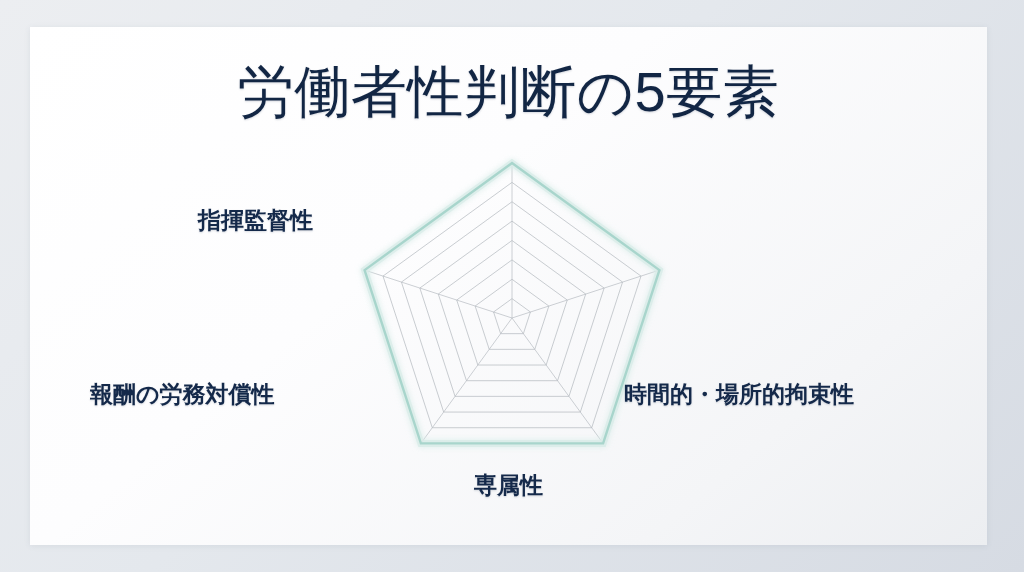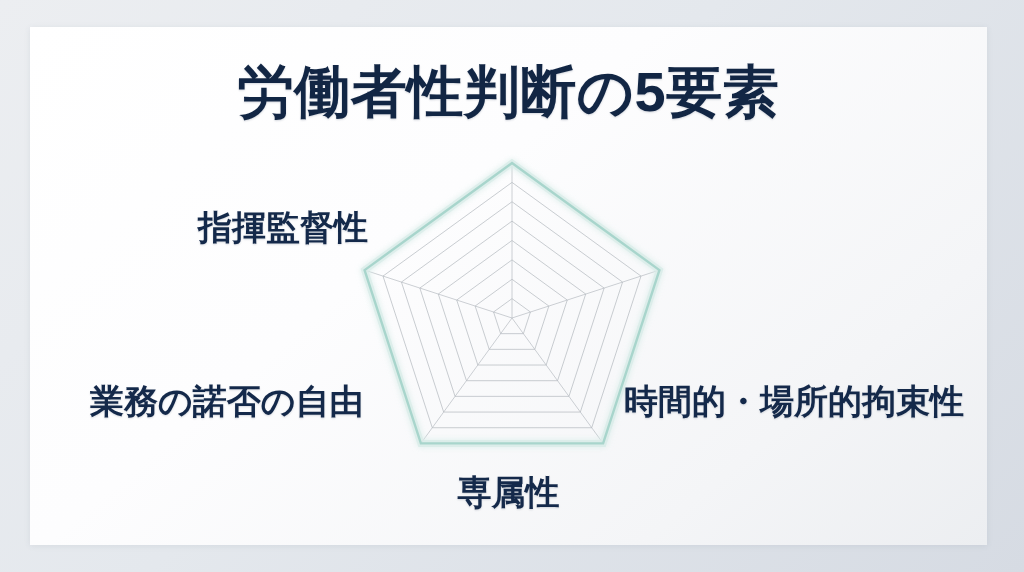--- a/index.html
+++ b/index.html
@@ -32,21 +32,21 @@
     overflow: hidden;
   }
 
   #slide-title {
     position: absolute;
     left: 0;
     top: 28px;
     width: 100%;
     text-align: center;
     font-size: 56px;
-    font-weight: 700;
+    font-weight: 400;
     letter-spacing: 0.5px;
     color: #122644;
     text-shadow: 0 1px 2px rgba(20, 40, 70, 0.18);
     white-space: nowrap;
   }
 
   
   #chart-wrap {
     position: absolute;
     left: 0;
@@ -58,21 +58,21 @@
   #radar-svg {
     position: absolute;
     left: 302px;
     top: 111px;
     width: 360px;
     height: 360px;
   }
 
   .axis-label {
     position: absolute;
-    font-size: 34px;
+    font-size: 23px;
     font-weight: 700;
     color: #14294a;
     text-shadow: 0 1px 2px rgba(20, 40, 70, 0.16);
     white-space: nowrap;
   }
 
   .lbl-top-left   { left: 168px;  top: 178px; }
   .lbl-top-right  { left: 580px;  top: 178px; }
   .lbl-bot-left   { left: 60px;   top: 352px; }
   .lbl-bot-right  { left: 594px;  top: 352px; }
@@ -118,21 +118,21 @@
           </g>
         <g id="series-polygon">
             <polygon points="180.00,25.00 327.41,132.10 271.11,305.40 88.89,305.40 32.59,132.10" fill="none" stroke="#d8ece8" stroke-width="7" filter="url(#mintGlow)" opacity="0.85"></polygon>
             <polygon points="180.00,25.00 327.41,132.10 271.11,305.40 88.89,305.40 32.59,132.10" fill="none" stroke="#a8d5cc" stroke-width="2.4" stroke-linejoin="miter"></polygon>
           </g>
       </svg>
 
       <div class="axis-label lbl-top-left">指揮監督性</div>
 
 
-      <div class="axis-label lbl-bot-left">業務の諾否の自由</div>
+      <div class="axis-label lbl-bot-left">報酬の労務対償性</div>
 
       <div class="axis-label lbl-bot-right">時間的・場所的拘束性</div>
 
       <div class="axis-label lbl-bottom">専属性</div>
 
     </div>
   </div>
 </div>
 
 </body></html>

